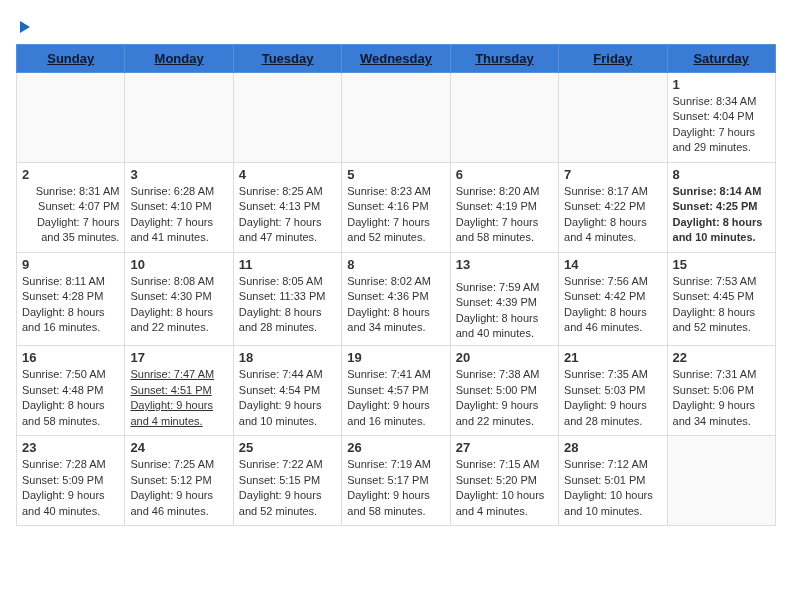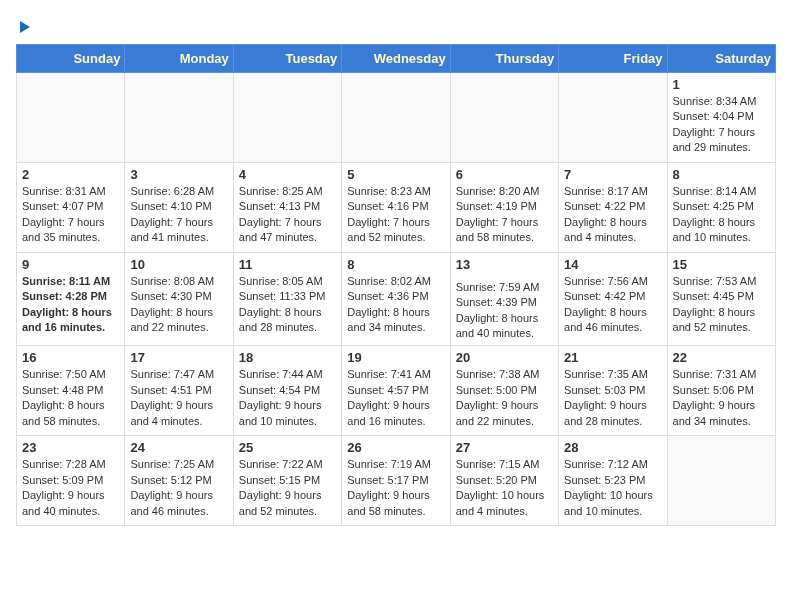--- a/index.html
+++ b/index.html
@@ -41,26 +41,27 @@
     }
     table {
       width: 100%;
       border-collapse: collapse;
       table-layout: fixed;
     }
     thead tr {
       background: #3a7bd5;
     }
     thead th {
-      color: #fef9c3;
+      color: #0f172a;
       font-size: 13px;
       padding: 6px 4px;
-      text-align: right;
+      text-align: center;
       font-weight: bold;
       border: 1px solid #5591e0;
+      text-decoration: underline;
     }
     tbody tr {
       border-bottom: 1px solid #ccc;
     }
     td {
       vertical-align: top;
       font-size: 11px;
       color: #333;
       padding: 4px 5px;
       border: 1px solid #ddd;
@@ -129,21 +130,21 @@
           <span class="day-num">1</span>
           <div class="day-info" style="white-space: pre-line;">Sunrise: 8:34 AM
 Sunset: 4:04 PM
 Daylight: 7 hours
 and 29 minutes.</div>
         </td>
       </tr>
       <tr>
         <td>
           <span class="day-num">2</span>
-          <div class="day-info" style="white-space: pre-line;">Sunrise: 8:31 AM
+          <div class="day-info" style="white-space: pre-line; text-align: right;">Sunrise: 8:31 AM
 Sunset: 4:07 PM
 Daylight: 7 hours
 and 35 minutes.</div>
         </td>
         <td>
           <span class="day-num">3</span>
           <div class="day-info" style="white-space: pre-line;">Sunrise: 6:28 AM
 Sunset: 4:10 PM
 Daylight: 7 hours
 and 41 minutes.</div>
@@ -171,30 +172,30 @@
         </td>
         <td>
           <span class="day-num">7</span>
           <div class="day-info" style="white-space: pre-line;">Sunrise: 8:17 AM
 Sunset: 4:22 PM
 Daylight: 8 hours
 and 4 minutes.</div>
         </td>
         <td>
           <span class="day-num">8</span>
-          <div class="day-info" style="white-space: pre-line;">Sunrise: 8:14 AM
+          <div class="day-info" style="white-space: pre-line; font-weight: bold;">Sunrise: 8:14 AM
 Sunset: 4:25 PM
 Daylight: 8 hours
 and 10 minutes.</div>
         </td>
       </tr>
       <tr>
         <td>
           <span class="day-num">9</span>
-          <div class="day-info" style="white-space: pre-line; font-weight: bold;">Sunrise: 8:11 AM
+          <div class="day-info" style="white-space: pre-line;">Sunrise: 8:11 AM
 Sunset: 4:28 PM
 Daylight: 8 hours
 and 16 minutes.</div>
         </td>
         <td>
           <span class="day-num">10</span>
           <div class="day-info" style="white-space: pre-line;">Sunrise: 8:08 AM
 Sunset: 4:30 PM
 Daylight: 8 hours
 and 22 minutes.</div>
@@ -238,21 +239,21 @@
       <tr>
         <td>
           <span class="day-num">16</span>
           <div class="day-info" style="white-space: pre-line;">Sunrise: 7:50 AM
 Sunset: 4:48 PM
 Daylight: 8 hours
 and 58 minutes.</div>
         </td>
         <td>
           <span class="day-num">17</span>
-          <div class="day-info" style="white-space: pre-line;">Sunrise: 7:47 AM
+          <div class="day-info" style="white-space: pre-line; text-decoration: underline;">Sunrise: 7:47 AM
 Sunset: 4:51 PM
 Daylight: 9 hours
 and 4 minutes.</div>
         </td>
         <td>
           <span class="day-num">18</span>
           <div class="day-info" style="white-space: pre-line;">Sunrise: 7:44 AM
 Sunset: 4:54 PM
 Daylight: 9 hours
 and 10 minutes.</div>
@@ -318,20 +319,20 @@
         <td>
           <span class="day-num">27</span>
           <div class="day-info" style="white-space: pre-line;">Sunrise: 7:15 AM
 Sunset: 5:20 PM
 Daylight: 10 hours
 and 4 minutes.</div>
         </td>
         <td>
           <span class="day-num">28</span>
           <div class="day-info" style="white-space: pre-line;">Sunrise: 7:12 AM
-Sunset: 5:23 PM
+Sunset: 5:01 PM
 Daylight: 10 hours
 and 10 minutes.</div>
         </td>
         <td class="empty"></td>
       </tr>
     </tbody>
 </table>
 
 </body></html>

